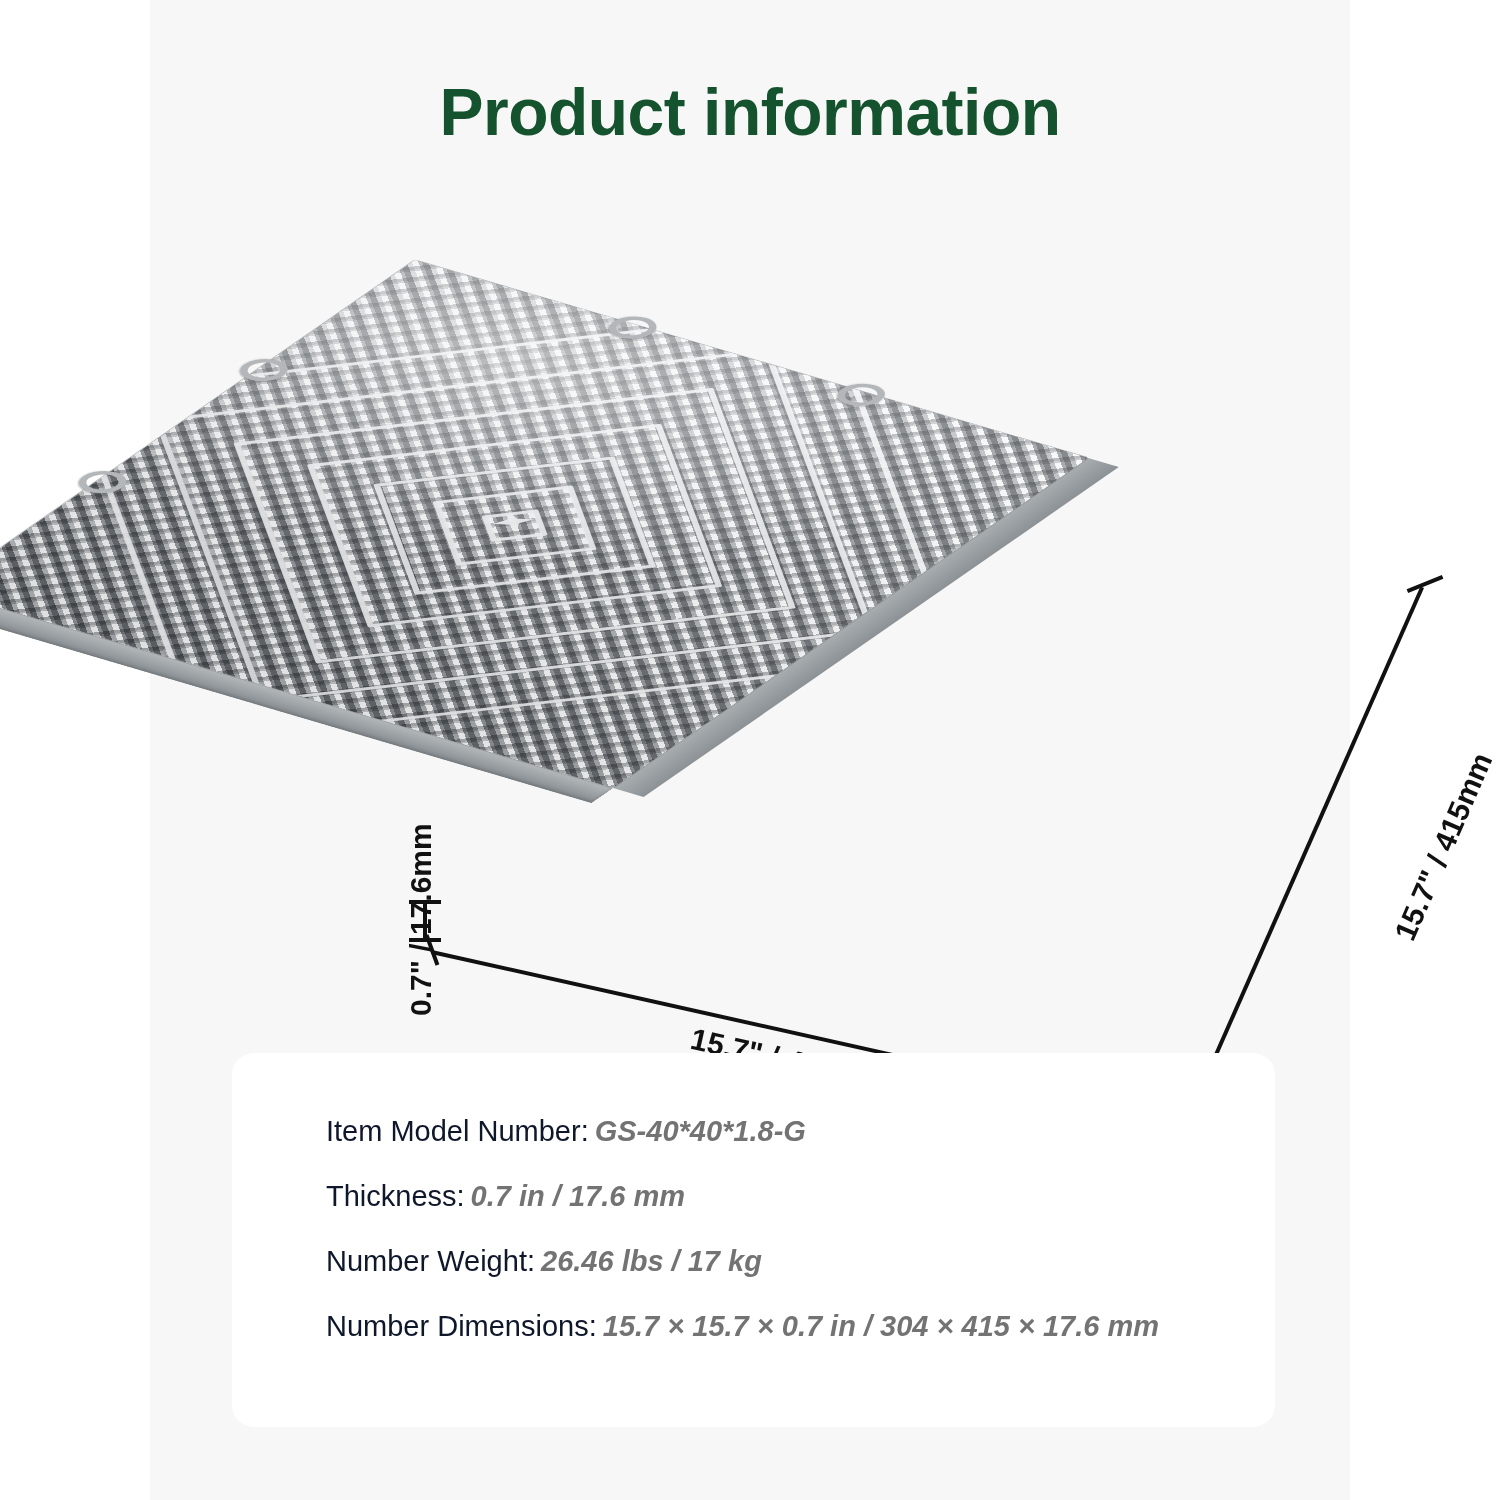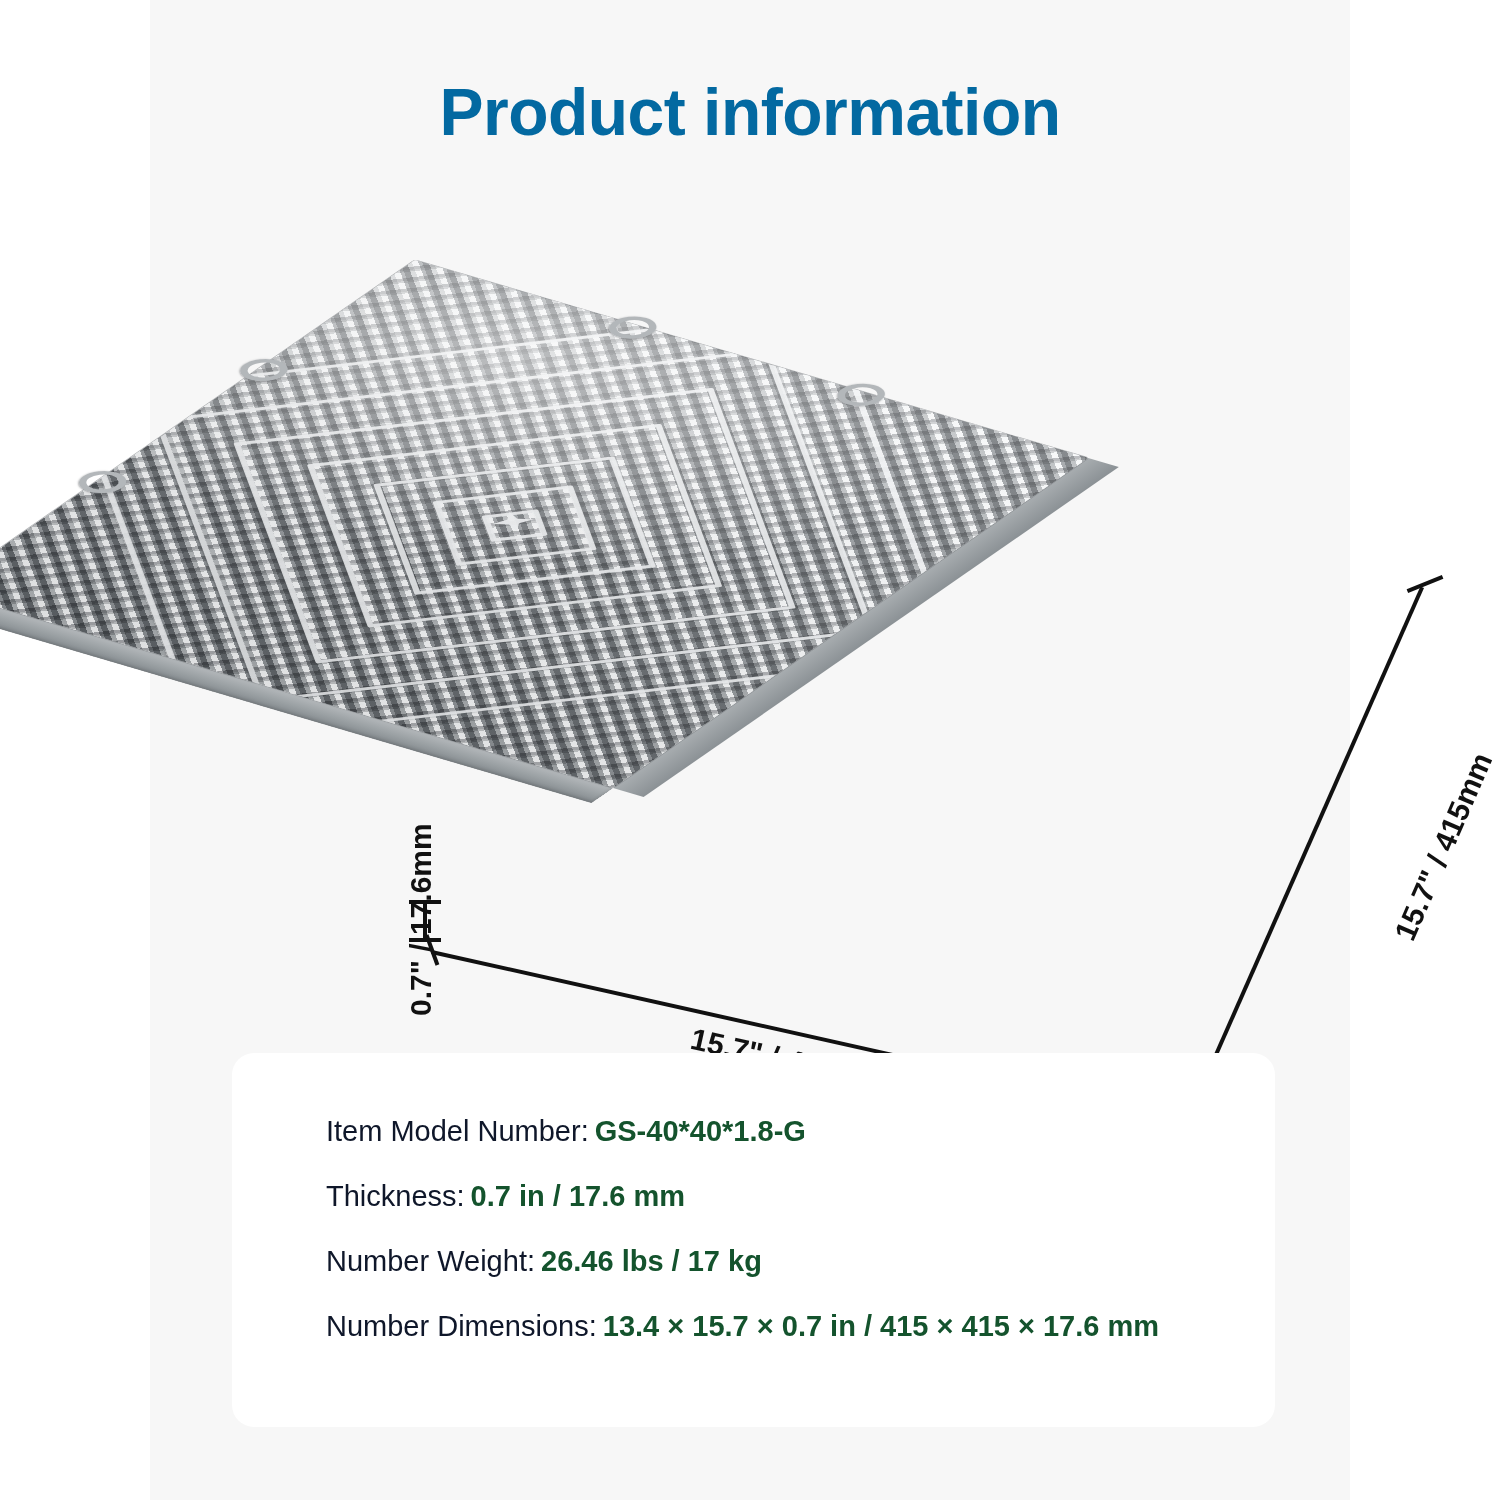--- a/index.html
+++ b/index.html
@@ -33,21 +33,21 @@
   
   #page-title {
     position: absolute;
     left: 150px;
     top: 76px;
     width: 1200px;
     text-align: center;
     font-size: 66px;
     font-weight: bold;
     letter-spacing: -0.5px;
-    color: #0369a1;
+    color: #14532d;
     line-height: 1.1;
   }
 
   
   #product-stage {
     position: absolute;
     left: 150px;
     top: 190px;
     width: 1200px;
     height: 800px;
@@ -304,23 +304,24 @@
     font-size: 29px;
     line-height: 1.0;
     padding: 18px 0;
     white-space: nowrap;
   }
   .spec-label {
     color: #0f172a;
     font-weight: 400;
   }
   .spec-value {
-    color: #14532d;
+    color: #737373;
     font-weight: bold;
     margin-left: 6px;
+    font-style: italic;
   }
 </style>
 </head>
 <body>
 
 <div id="page">
 
   <div id="content-panel"></div>
 
   <div id="page-title">Product information</div>
@@ -383,19 +384,19 @@
 
       <div class="spec-row">
         <span class="spec-label">Thickness:</span><span class="spec-value">0.7 in / 17.6 mm</span>
       </div>
 
       <div class="spec-row">
         <span class="spec-label">Number Weight:</span><span class="spec-value">26.46 lbs / 17 kg</span>
       </div>
 
       <div class="spec-row">
-        <span class="spec-label">Number Dimensions:</span><span class="spec-value">13.4 × 15.7 × 0.7 in / 415 × 415 × 17.6 mm</span>
+        <span class="spec-label">Number Dimensions:</span><span class="spec-value">15.7 × 15.7 × 0.7 in / 304 × 415 × 17.6 mm</span>
       </div>
 
     </div>
   </div>
 
 </div>
 
 </body></html>

